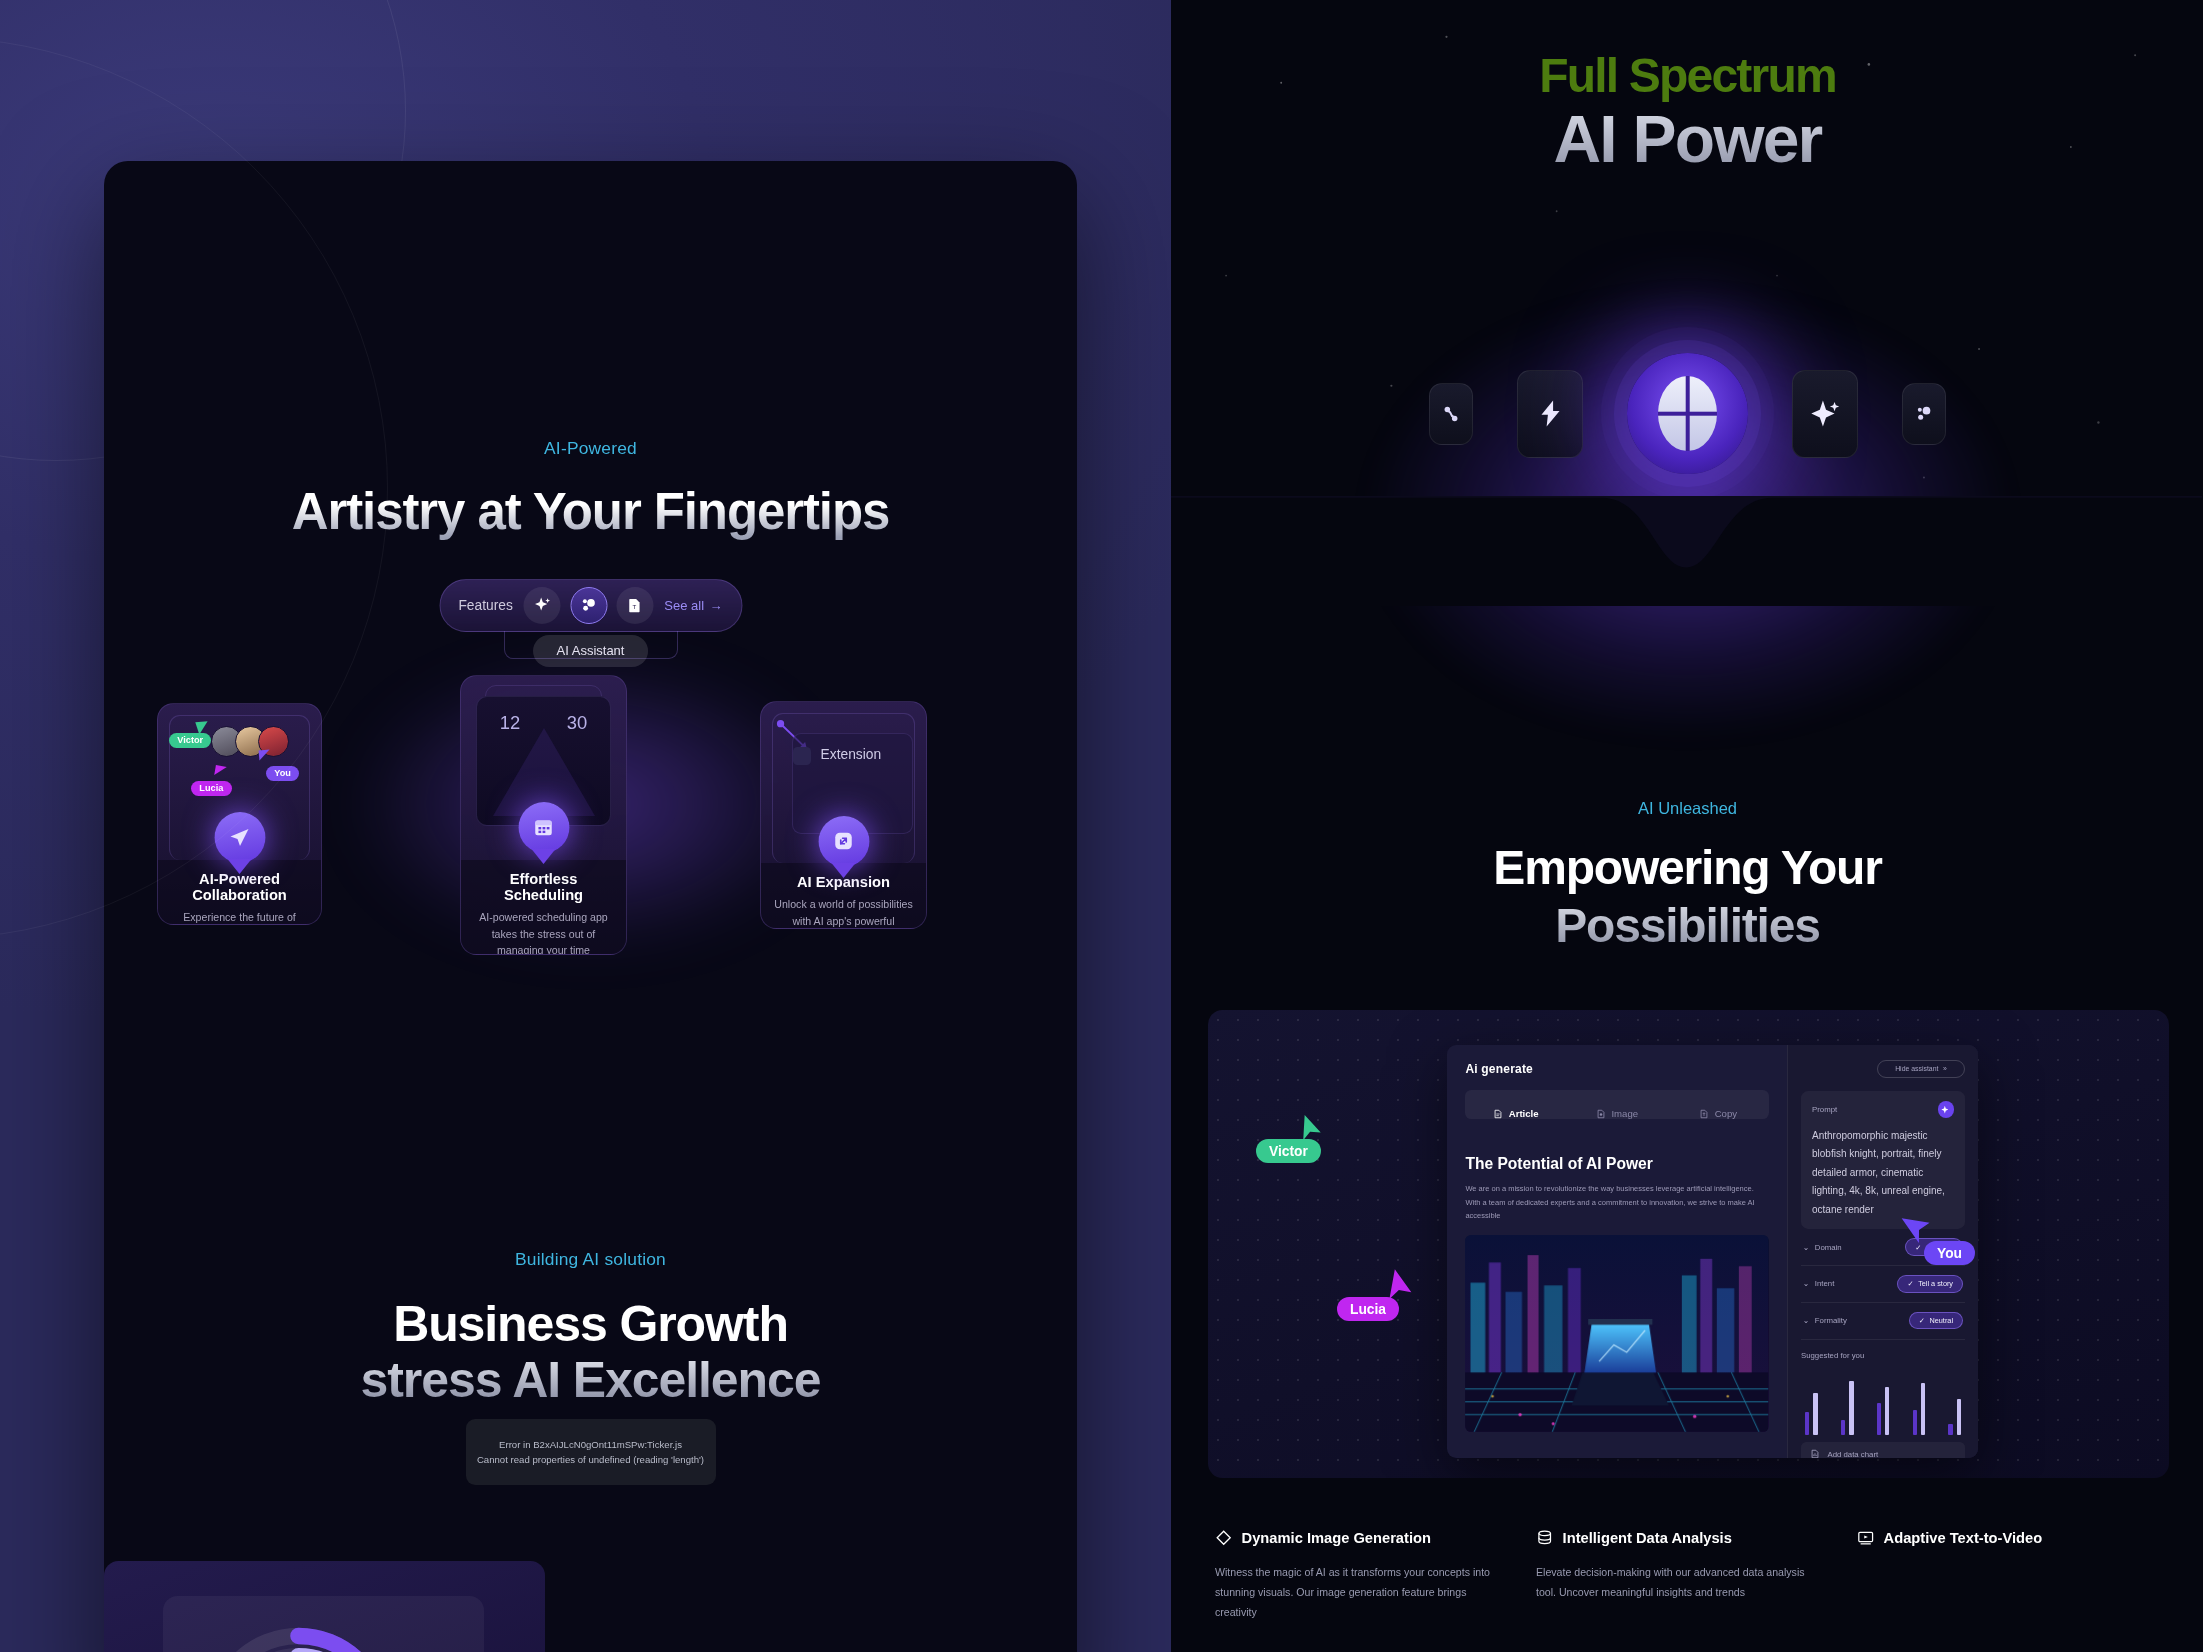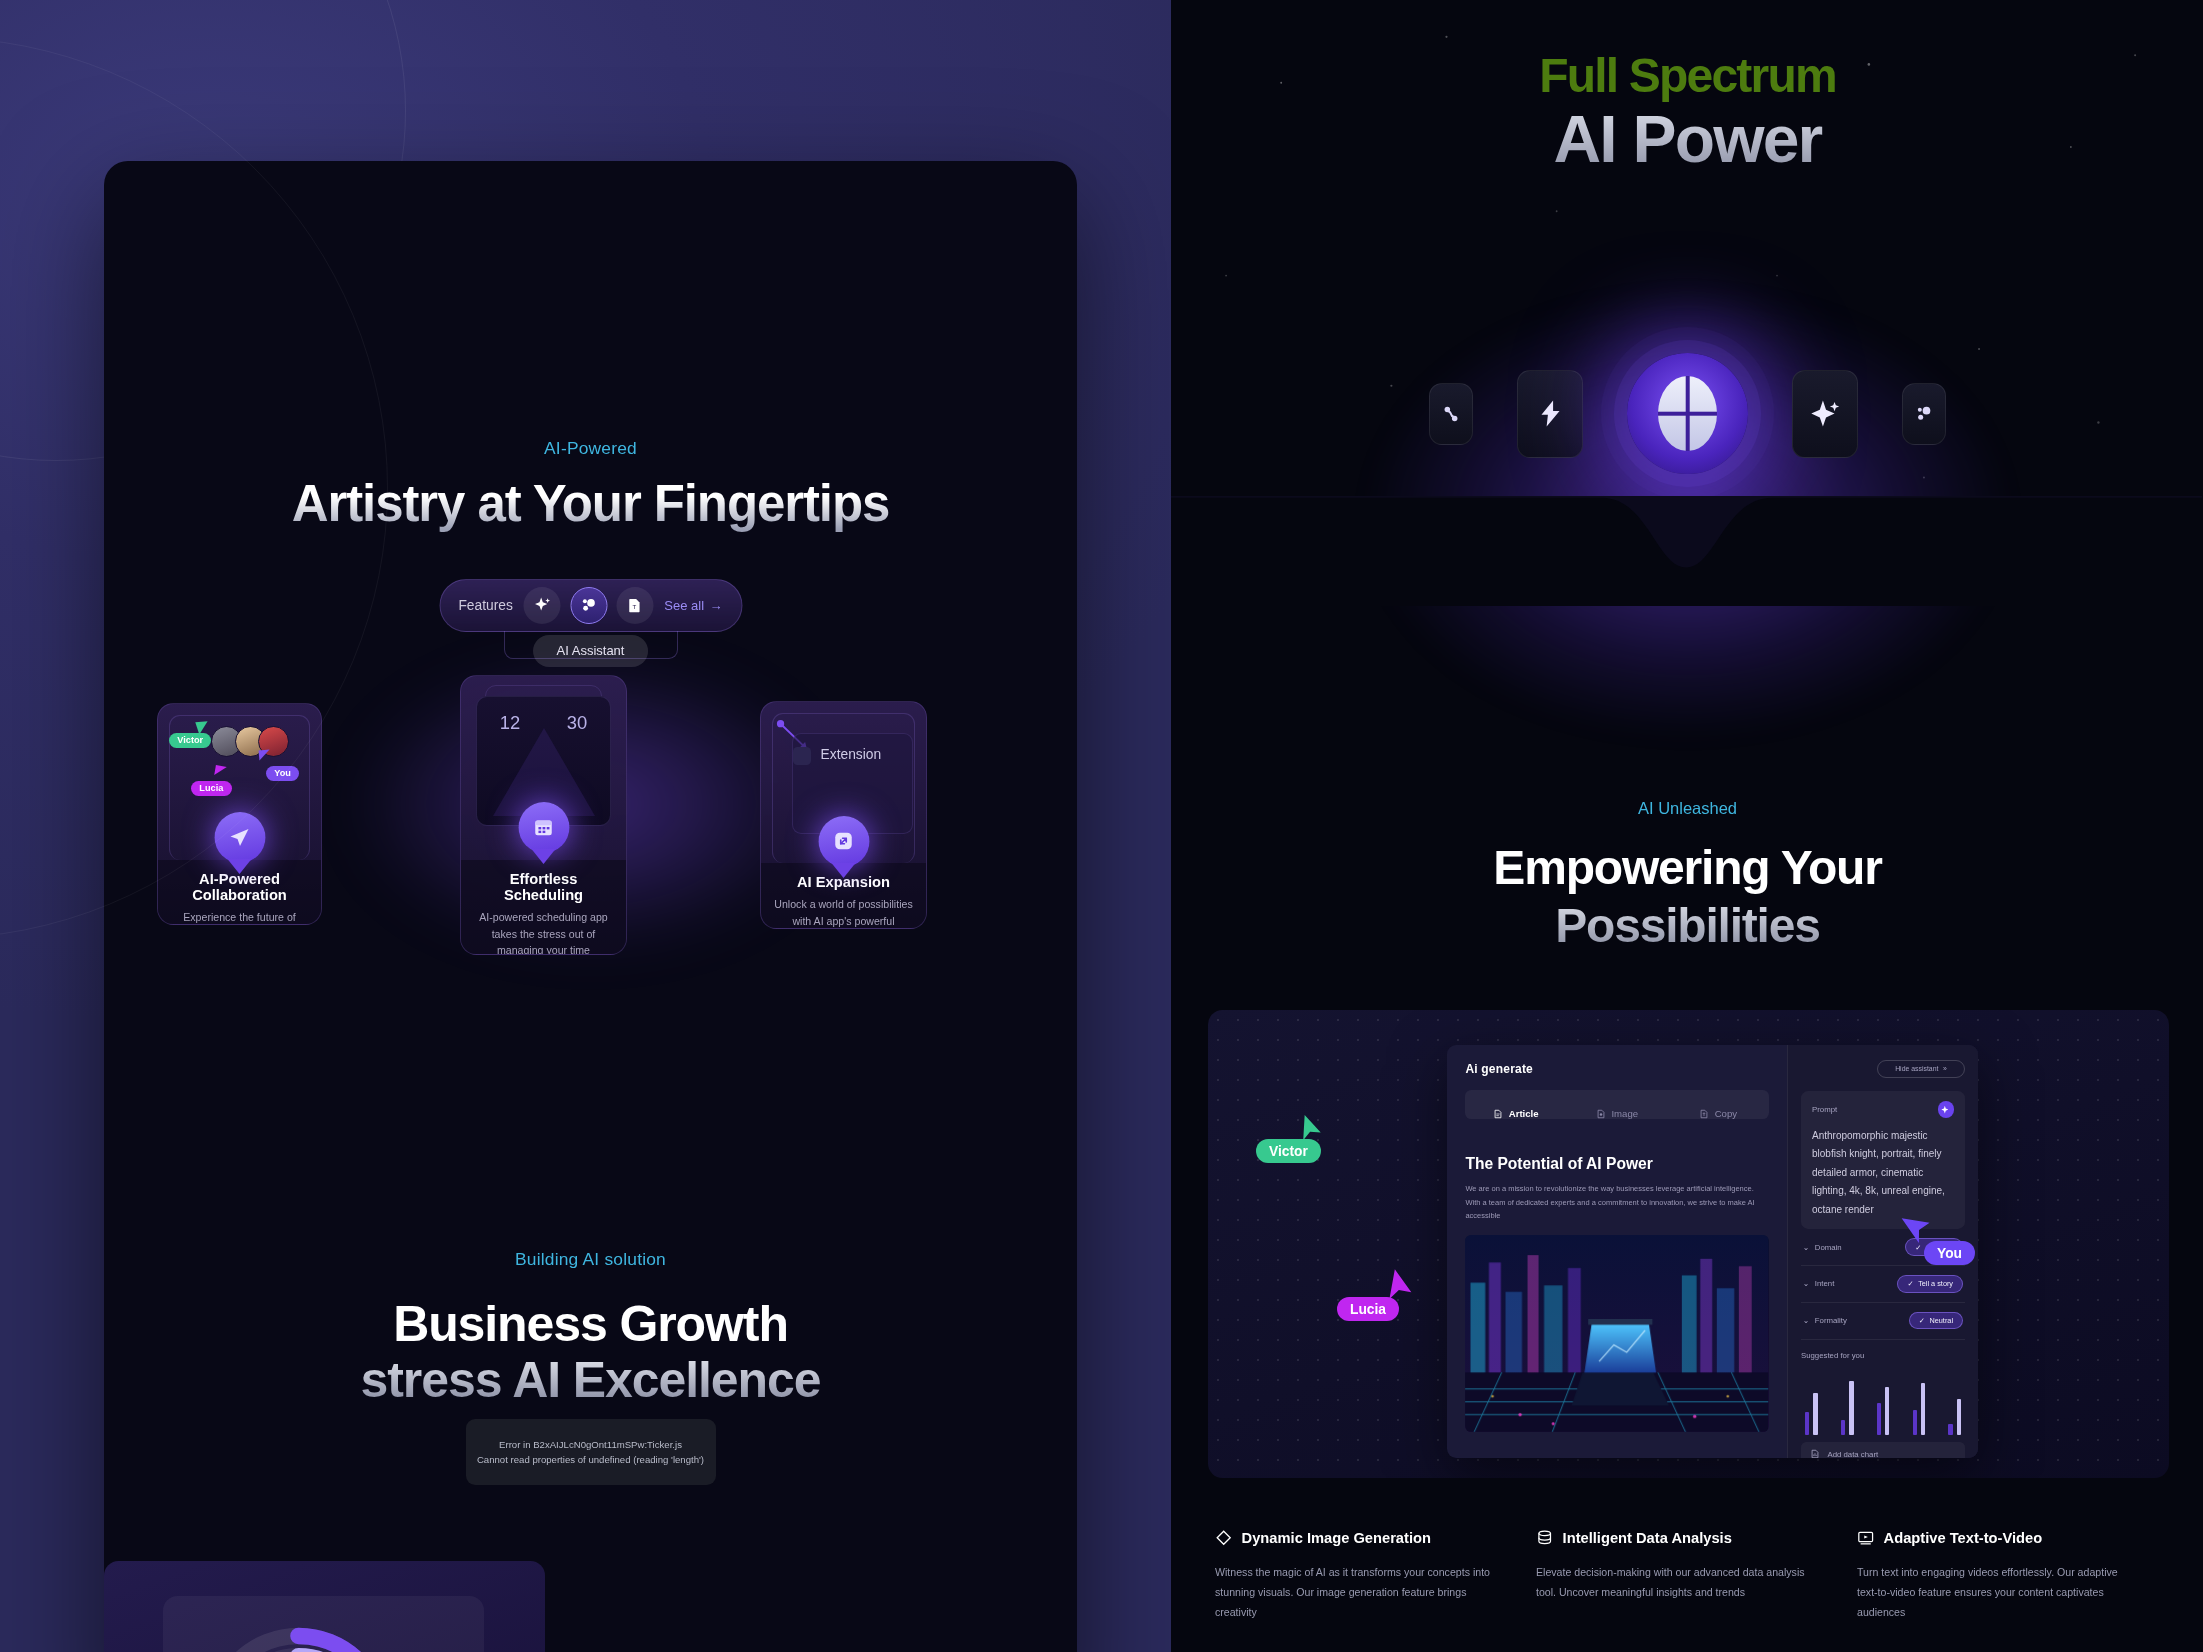--- a/index.html
+++ b/index.html
@@ -317,21 +317,21 @@
 <body>
 
 <div class="stage">
 
   <div class="left-wrap">
     <div class="phone">
       <div class="glow-purple"></div>
 
       <div style="position:absolute;left:0;right:0;top:277px;">
         <div class="eyebrow">AI-Powered</div>
-        <div class="h-big" style="margin-top:16px;">Artistry at Your Fingertips</div>
+        <div class="h-big" style="margin-top:24px;">Artistry at Your Fingertips</div>
       </div>
 
       <div class="featbar">
         <div class="lbl">Features</div>
         <div class="fchips">
           <div class="fchip">
             <svg width="18.4" height="18.4" viewBox="0 0 24 24">
                 <path d="M10 2 L12.2 8 L18 10.5 L12.2 13 L10 19 L7.8 13 L2 10.5 L7.8 8 Z" fill="#fff"></path>
                 <path d="M18.5 3 L19.4 5.2 L21.6 6 L19.4 6.8 L18.5 9 L17.6 6.8 L15.4 6 L17.6 5.2 Z" fill="#fff"></path>
               </svg>
@@ -760,19 +760,18 @@
       </div>
       <div class="bf">
         <div class="hd">
           <svg width="17.4" height="17.4" viewBox="0 0 24 24">
               <rect x="2.5" y="4.5" width="19" height="13" rx="1.6" fill="none" stroke="#fff" stroke-width="1.7"></rect>
               <path d="M10 8.8 L15 11 L10 13.2 Z" fill="#fff"></path>
               <path d="M5 20.5 h14" stroke="#fff" stroke-width="1.7"></path>
             </svg>
           <span>Adaptive Text-to-Video</span>
         </div>
-        <p>Turn text into engaging videos effortlessly. Our adaptive text-to-video feature ensures your content captivates audiences</p>
       </div>
     </div>
 
   </div>
 </div>
 
 
 </body></html>

